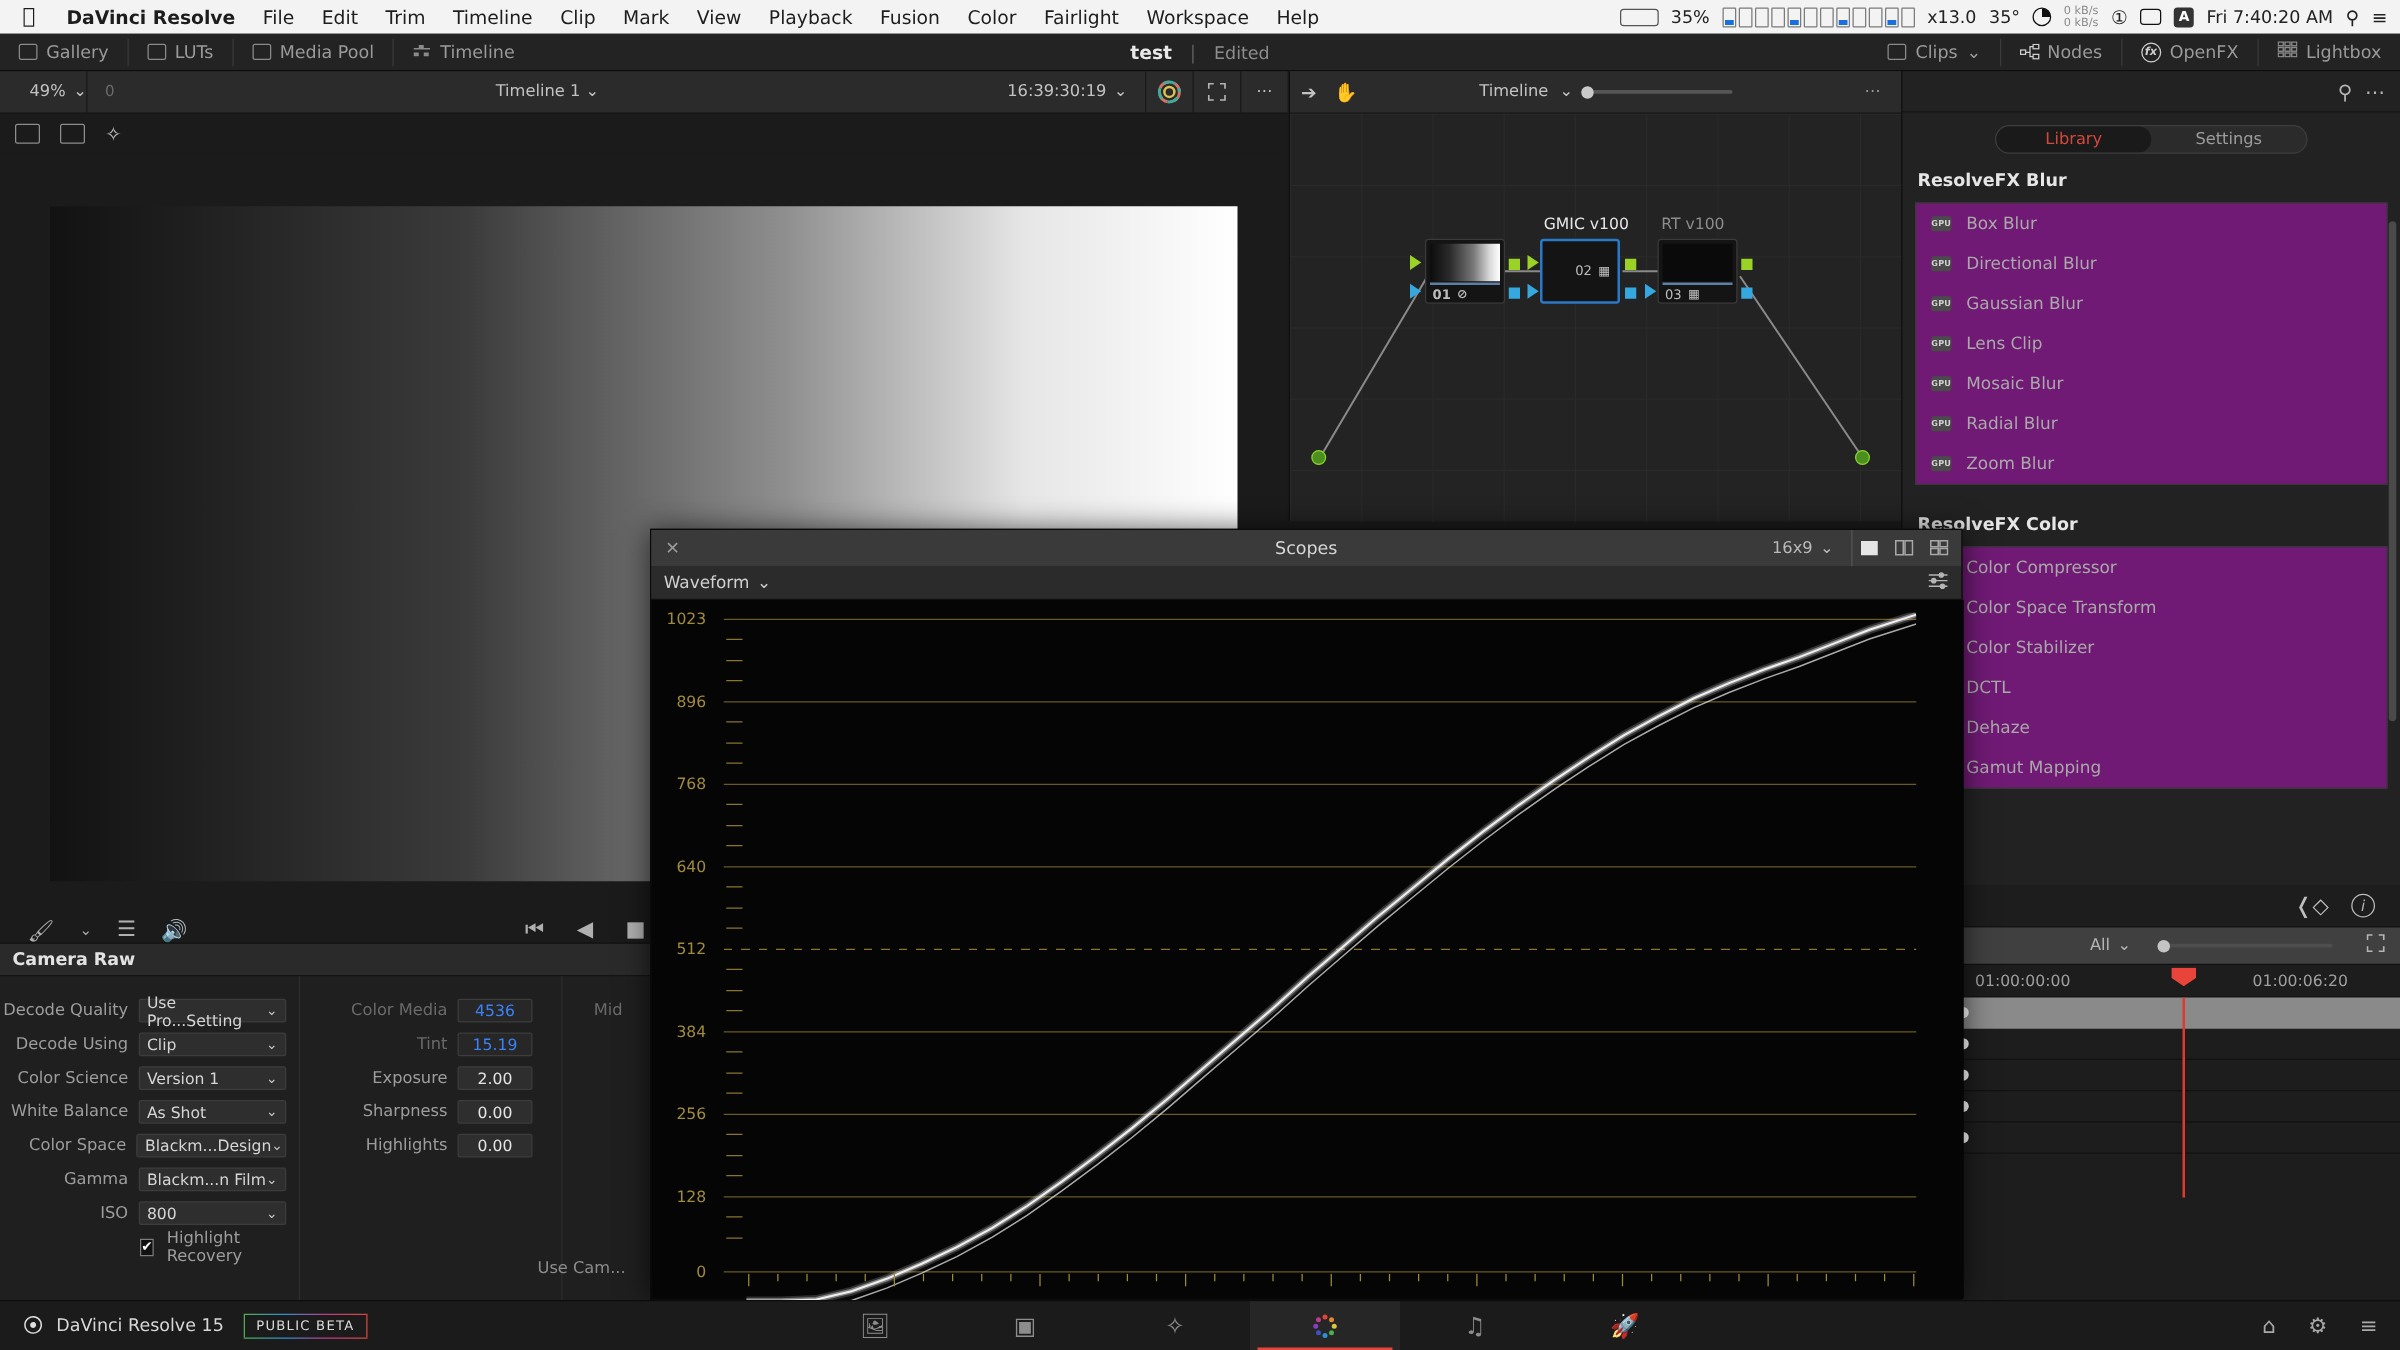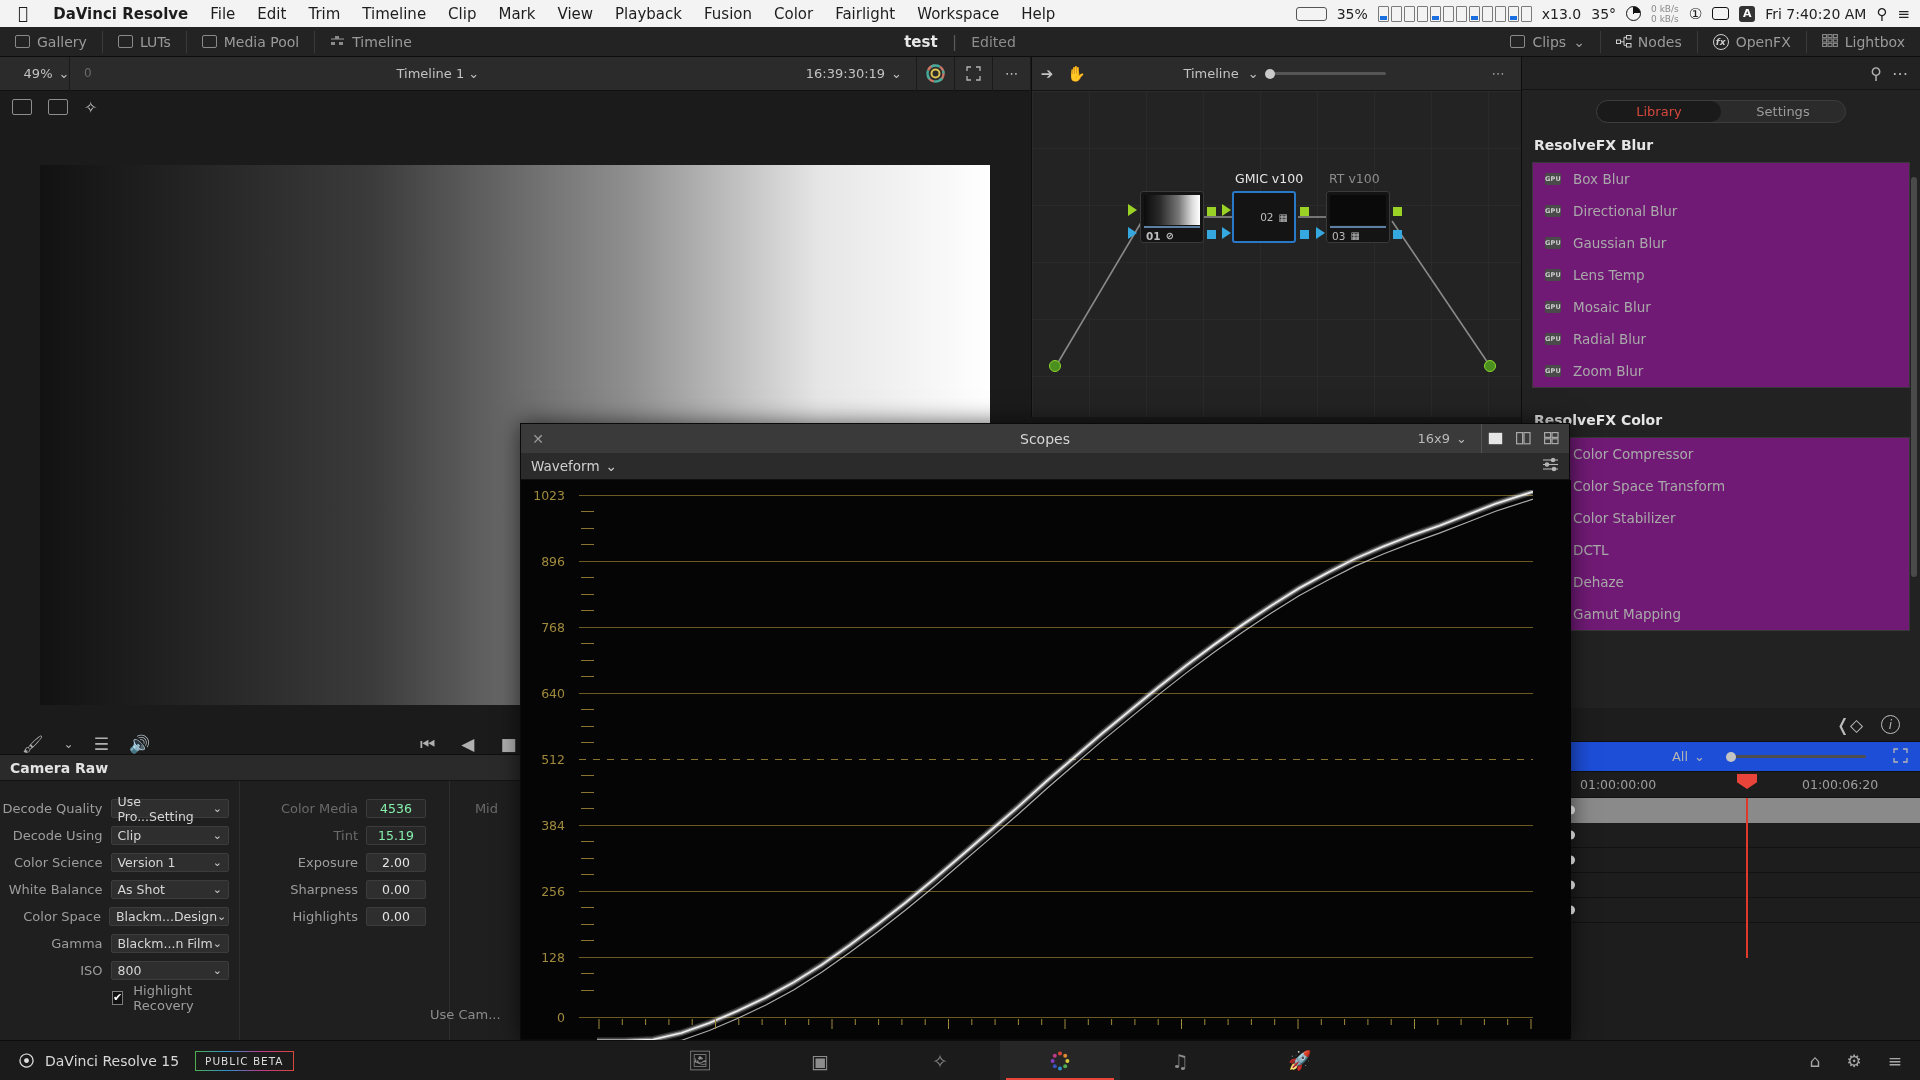--- a/index.html
+++ b/index.html
@@ -82,21 +82,21 @@
   .crcol.c2 { width:210px; border-right:1px solid #2d2d2d; padding-left:14px; }
   .crow { display:flex; align-items:center; height:27px; gap:8px; }
   .crow .lbl { width:104px; text-align:right; font-size:13px; color:#9d9d9d; }
   .sel { width:120px; height:19px; background:#2e2e2e; border:1px solid #3c3c3c;
     border-radius:2px; font-size:12.5px; color:#d6d6d6; display:flex; align-items:center;
     padding:0 6px; justify-content:space-between; }
   .sel .cv { font-size:11px; color:#cfcfcf; }
   .numf { width:60px; height:19px; background:#2e2e2e; border:1px solid #3c3c3c;
     border-radius:2px; font-size:12.5px; color:#e4e4e4; display:flex; align-items:center;
     justify-content:center; }
-  .numf.dim { color:#86efac; background:#272727; }
+  .numf.dim { color:#3b82f6; background:#272727; }
   .crow .lbl.dim { color:#6a6a6a; }
   .chk { width:14px; height:14px; background:#111; border:1px solid #7d7d7d;
     display:flex; align-items:center; justify-content:center; font-size:11px; color:#fff; }
   .usech { position:absolute; left:430px; bottom:18px; font-size:13px; color:#8c8c8c; }
 
   
   .nodes { position:absolute; left:1031px; top:57px; width:490px; height:360px;
     background:#232323; border-left:1px solid #0e0e0e; }
   .nbar { height:34px; background:#2b2b2b; display:flex; align-items:center;
     font-size:13px; color:#c3c3c3; border-bottom:1px solid #141414; }
@@ -148,21 +148,21 @@
     font-weight:bold; display:flex; align-items:center; justify-content:center;
     border-radius:2px; letter-spacing:0.2px; flex:none; }
   .ofxscroll { position:absolute; right:3px; top:120px; width:6px; height:400px;
     background:#4a4a4a; border-radius:3px; }
 
   
   .kfpanel { position:absolute; left:1521px; top:708px; width:399px; height:332px;
     background:#1d1d1d; border-left:1px solid #0e0e0e; }
   .kf-top { height:34px; display:flex; align-items:center; justify-content:flex-end;
     gap:18px; padding-right:20px; border-bottom:1px solid #101010; }
-  .kf-tools { height:30px; display:flex; align-items:center; background:#1d4ed8;
+  .kf-tools { height:30px; display:flex; align-items:center; background:#404040;
     border-bottom:1px solid #101010; font-size:13px;gap:13px; }
   .kf-tools .allsel { margin-left:auto; display:flex; align-items:center; gap:6px;
     padding-right:10px; }
   .kfslider { width:138px; height:3px; background:#4e4e4e; position:relative; border-radius:2px; }
   .kfslider::before { content:""; position:absolute; left:-2px; top:-3.5px; width:10px; height:10px;
     border-radius:50%; background:#c4c4c4; }
   .kf-ruler { height:26px; display:flex; align-items:center; font-size:12.5px; color:#9f9f9f;
     position:relative; border-bottom:1px solid #121212; }
   .kf-ruler .tcl { position:absolute; }
   .kfrow { height:25px; display:flex; align-items:center; border-bottom:1px solid #121212;
@@ -555,21 +555,21 @@
       <div class="fxitem">
         <span class="gpu">GPU</span>
         <span>Directional Blur</span>
         </div>
       <div class="fxitem">
         <span class="gpu">GPU</span>
         <span>Gaussian Blur</span>
         </div>
       <div class="fxitem">
         <span class="gpu">GPU</span>
-        <span>Lens Temp</span>
+        <span>Lens Clip</span>
         </div>
       <div class="fxitem">
         <span class="gpu">GPU</span>
         <span>Mosaic Blur</span>
         </div>
       <div class="fxitem">
         <span class="gpu">GPU</span>
         <span>Radial Blur</span>
         </div>
       <div class="fxitem">

